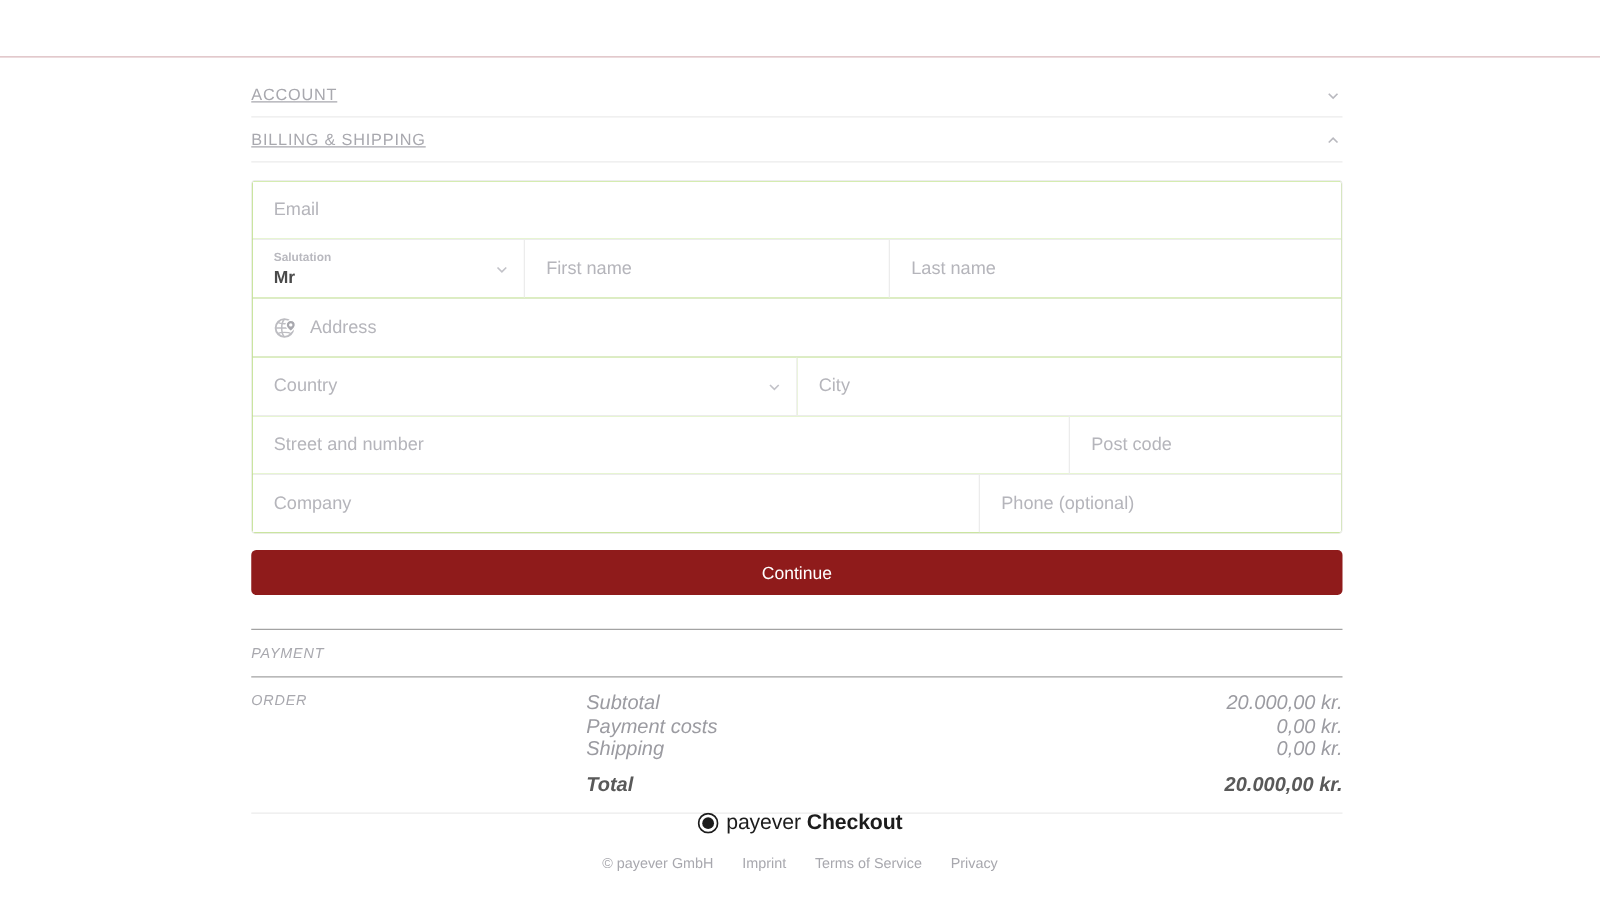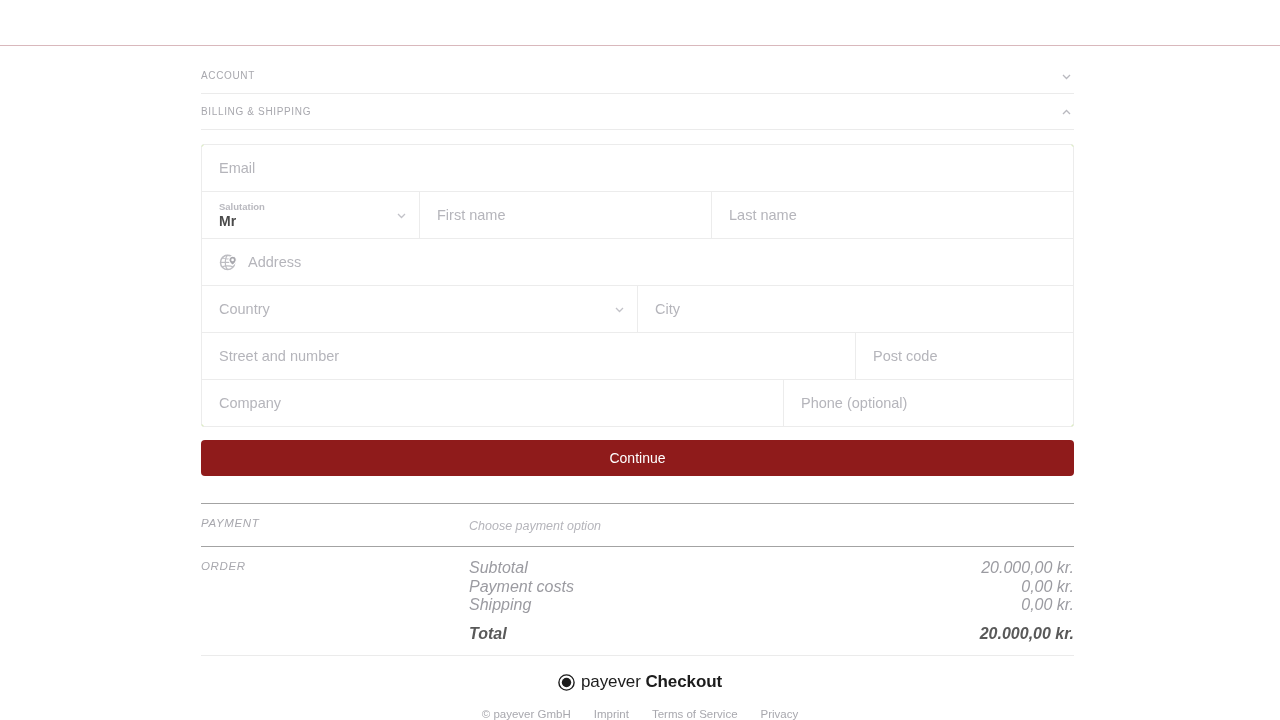--- a/index.html
+++ b/index.html
@@ -39,24 +39,25 @@
 
   
   .section-head {
     position: relative;
     height: 36px;
     display: flex;
     align-items: center;
     border-bottom: 1px solid #ebebeb;
   }
   .section-head .title {
-    font-size: 10px;
+    font-size: 13px;
     letter-spacing: 0.65px;
     color: #a8a8ae;
     text-transform: uppercase;
+    text-decoration: underline;
   }
   .chev {
     position: absolute;
     right: 2px;
     top: 50%;
     width: 11px;
     height: 11px;
     margin-top: -5px;
   }
   .chev svg { display: block; width: 11px; height: 11px; }
@@ -195,21 +196,21 @@
   .oline.total {
     margin-top: 10px;
     font-weight: bold;
     color: #595959;
   }
   .oline.total .amt { color: #595959; font-weight: bold; }
 
   
   .footer {
     position: absolute;
-    top: 672px;
+    top: 648px;
     left: 0;
     width: 1280px;
     text-align: center;
   }
   .brand {
     display: inline-flex;
     align-items: center;
     gap: 6px;
     justify-content: center;
   }
@@ -338,23 +339,20 @@
       </div>
 
     </div>
 
     <button class="continue">Continue</button>
 
     <div class="summary">
 
       <div class="srow">
         <div class="slabel">PAYMENT</div>
-        <div class="sbody">
-          <span class="choose">Choose payment option</span>
-        </div>
       </div>
 
       <div class="srow last">
         <div class="slabel">ORDER</div>
         <div class="sbody">
 
           <div class="oline">
             <span>Subtotal</span>
             <span class="amt">20.000,00 kr.</span>
           </div>

